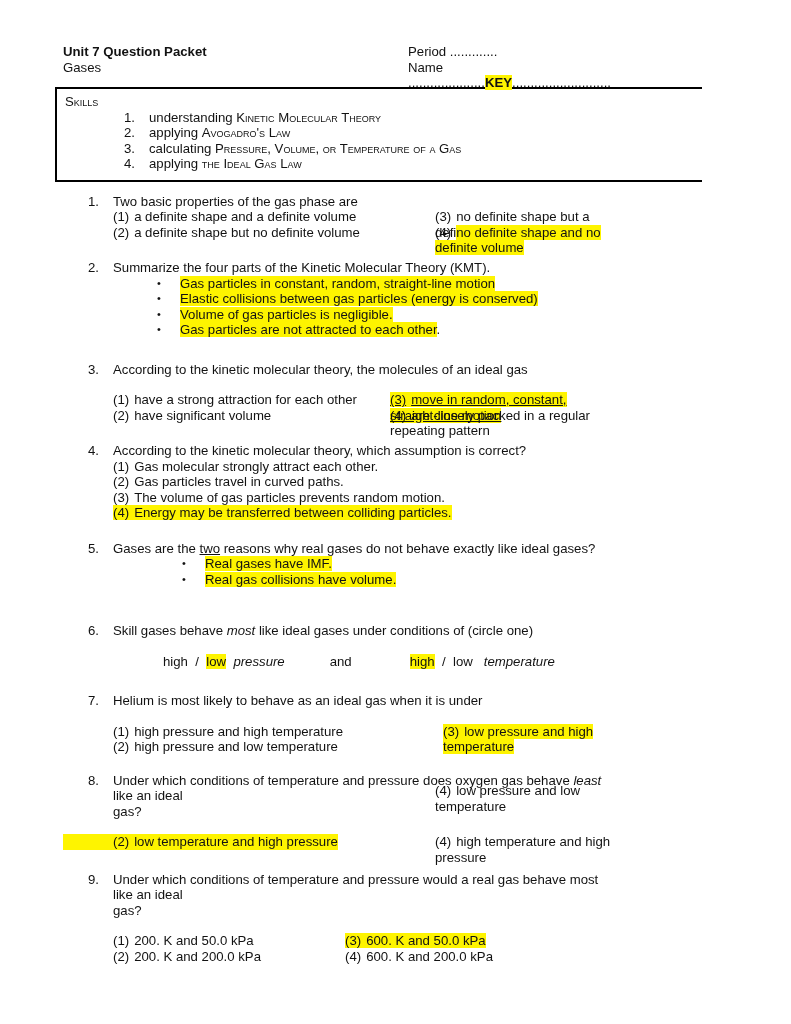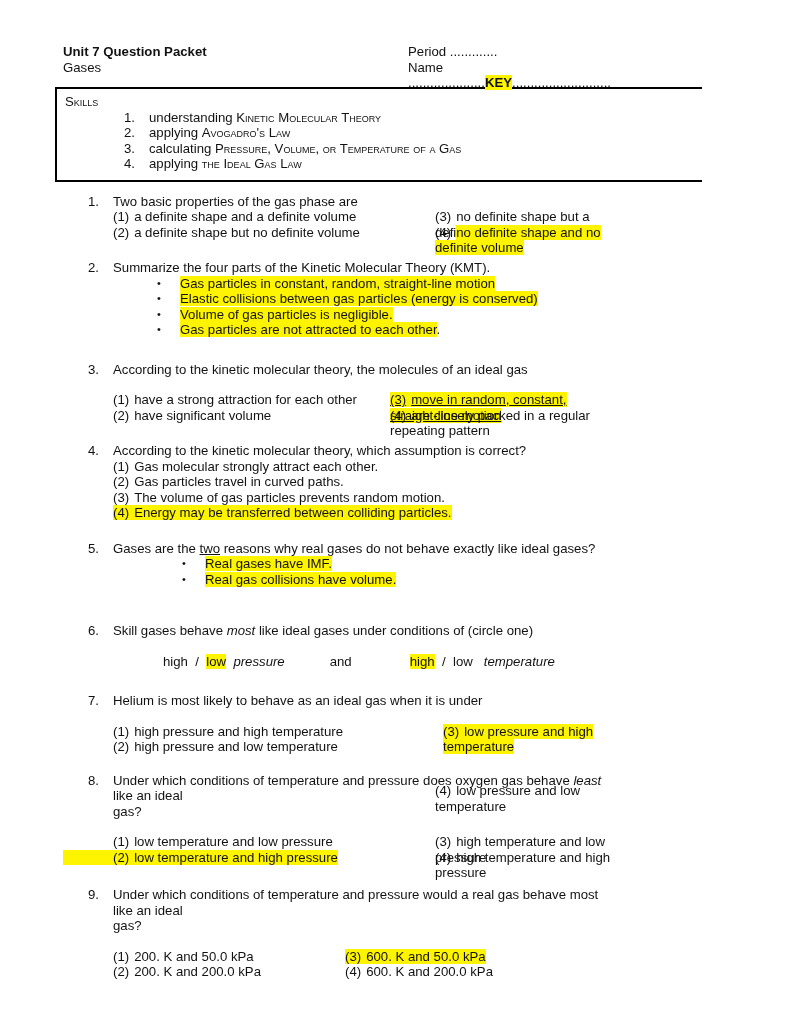--- a/index.html
+++ b/index.html
@@ -109,21 +109,20 @@
         <div class="q-line"><span>Helium is most likely to behave as an ideal gas when it is under</span></div>
         <div class="gap"></div>
         <div class="opt-row"><span class="opt"><span class="opt-label">(1)</span><span class="opt-text">high pressure and high temperature</span></span><span class="opt-right" style="left: 330px;"><span class="opt hl"><span class="opt-label">(3)</span><span class="opt-text">low pressure and high temperature</span></span></span></div>
         <div class="opt-row"><span class="opt"><span class="opt-label">(2)</span><span class="opt-text">high pressure and low temperature</span></span><span class="opt-right" style="left: 322px; margin-top: 44px;"><span class="opt"><span class="opt-label">(4)</span><span class="opt-text">low pressure and low temperature</span></span></span></div>
       </div>
       <div class="q" style="margin-top: 18px;">
         <span class="q-num">8.</span>
         <div class="q-line"><span>Under which conditions of temperature and pressure does oxygen gas behave </span><span class="i">least</span><span> like an ideal</span></div>
         <div class="q-line"><span>gas?</span></div>
         <div class="gap"></div>
-        <div class="opt-row"><span class="opt"><span class="opt-label">(1)</span><span class="opt-text">low temperature and low pressure</span></span><span class="opt-right" style="left: 322px;"><span class="opt"><span class="opt-label">(3)</span><span class="opt-text">high temperature and low pressure</span></span></span></div>
         <div class="opt-row"><span class="opt hl" style="display: inline-block; margin-left: -50px; padding-left: 50px;"><span class="opt-label">(2)</span><span class="opt-text">low temperature and high pressure</span></span><span class="opt-right" style="left: 322px;"><span class="opt"><span class="opt-label">(4)</span><span class="opt-text">high temperature and high pressure</span></span></span></div>
       </div>
       <div class="q" style="margin-top: 22px;">
         <span class="q-num">9.</span>
         <div class="q-line"><span>Under which conditions of temperature and pressure would a real gas behave most like an ideal</span></div>
         <div class="q-line"><span>gas?</span></div>
         <div class="gap"></div>
         <div class="opt-row"><span class="opt"><span class="opt-label">(1)</span><span class="opt-text">200. K and 50.0 kPa</span></span><span class="opt-right" style="left: 232px; border-radius: 7px;"><span class="opt hl"><span class="opt-label">(3)</span><span class="opt-text">600. K and 50.0 kPa</span></span></span></div>
         <div class="opt-row"><span class="opt"><span class="opt-label">(2)</span><span class="opt-text">200. K and 200.0 kPa</span></span><span class="opt-right" style="left: 232px;"><span class="opt"><span class="opt-label">(4)</span><span class="opt-text">600. K and 200.0 kPa</span></span></span></div>
       </div>

